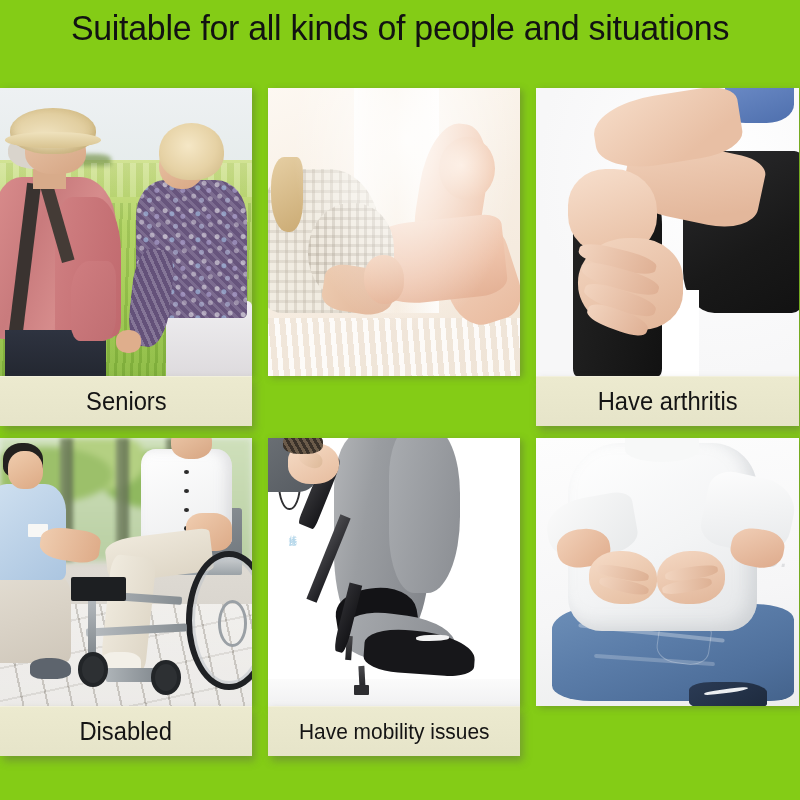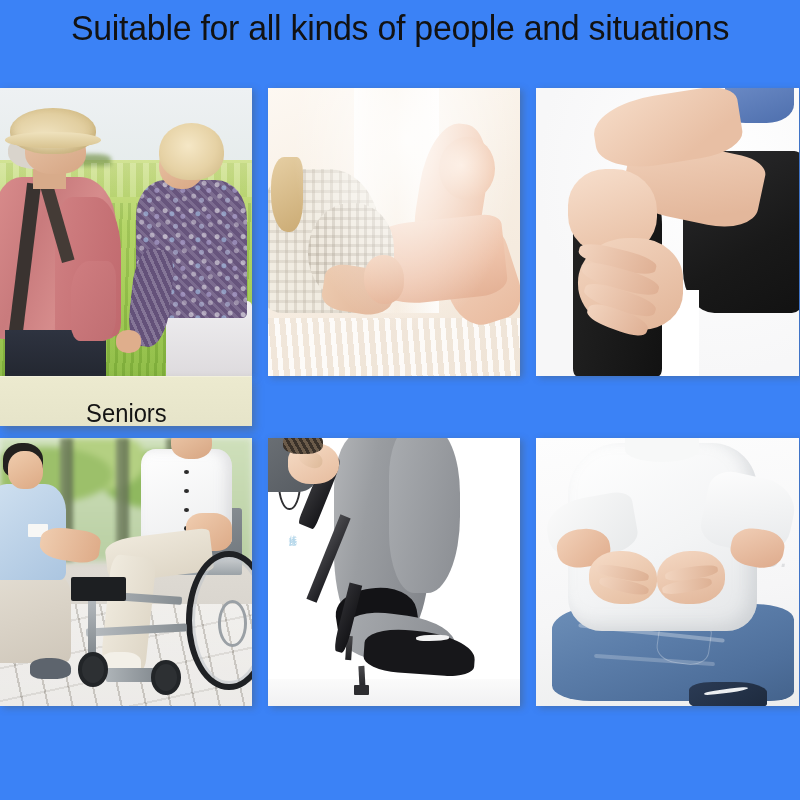--- a/index.html
+++ b/index.html
@@ -5,21 +5,21 @@
   * { box-sizing: border-box; }
   html, body { margin: 0; padding: 0; }
   body {
     width: 800px;
     height: 800px;
     background: #ffffff;
     font-family: "Liberation Sans", sans-serif;
     overflow: hidden;
   }
 
-  #page { position: relative; width: 800px; height: 800px; background:#3b82f6; }
+  #page { position: relative; width: 800px; height: 800px; background:#84cc16; }
 
   
   .title {
     position: absolute;
     left: 0; top: 0;
     width: 800px; height: 54px;
     display: flex; align-items: center; justify-content: center;
     font-size: 35px;
     line-height: 1;
     font-weight: 400;
@@ -54,21 +54,21 @@
   .row2 .photo { height: 268px; }
 
   
   .caption {
     position: relative;
     width: 100%;
     height: 50px;
     background: #e7e5cc;
     background-image: linear-gradient(180deg,#eceacf 0%, #e6e4c9 100%);
     display: flex; flex-direction: column;
-    align-items: center; justify-content: flex-end;
+    align-items: center; justify-content: center;
     box-shadow: 3px 5px 8px rgba(90,90,80,0.40);
     border-top: 1px solid #f2f0dc;
   }
   .caption .line {
     font-size: 25px;
     line-height: 1.05;
     color: #141414;
     transform: scaleX(0.95);
     white-space: nowrap;
     font-weight: 400;
@@ -442,20 +442,23 @@
         <div class="calfgap"></div>
         <div class="arm2"></div>
         <div class="arm1"></div>
         <div class="hand1"></div>
         <div class="hand2"></div>
         <div class="fing f1"></div>
         <div class="fing f2"></div>
         <div class="fing f3"></div>
         <div class="fing f4"></div>
       </div>
+      <div class="caption">
+        <div class="line">Have arthritis</div>
+      </div>
     </div>
 
     <div class="cell row2">
       <div class="photo sc-chair">
         <div class="trees"></div>
         <div class="trunk t1"></div>
         <div class="trunk t2"></div>
         <div class="trunk t3"></div>
         <div class="ground"></div>
         <div class="w-back"></div>
@@ -479,20 +482,23 @@
         <div class="w-smwheel s1"></div>
         <div class="w-smwheel s2"></div>
         <div class="n-pants"></div>
         <div class="n-shirt"></div>
         <div class="n-badge"></div>
         <div class="n-hair"></div>
         <div class="n-head"></div>
         <div class="n-arm"></div>
         <div class="n-shoe"></div>
       </div>
+      <div class="caption">
+        <div class="line">Disabled</div>
+      </div>
     </div>
 
     <div class="cell row2">
       <div class="photo sc-horn">
         <div class="floorline"></div>
         <div class="legR"></div>
         <div class="legL"></div>
         <div class="heel1"></div>
         <div class="foot"></div>
         <div class="heel2">
@@ -504,20 +510,23 @@
         <div class="blade"></div>
         <div class="shaft"></div>
         <div class="grip"></div>
         <div class="strap"></div>
         <div class="skirt"></div>
         <div class="hand"></div>
         <div class="thumb"></div>
         <div class="bracelet"></div>
         <div class="wmark">优质选择</div>
       </div>
+      <div class="caption small">
+        <div class="line">Have mobility issues</div>
+      </div>
     </div>
 
     <div class="cell row2">
       <div class="photo sc-back">
         <div class="wmark">me.</div>
         <div class="jeans"></div>
         <div class="seam"></div>
         <div class="seam2"></div>
         <div class="pocket"></div>
         <div class="shoe">

